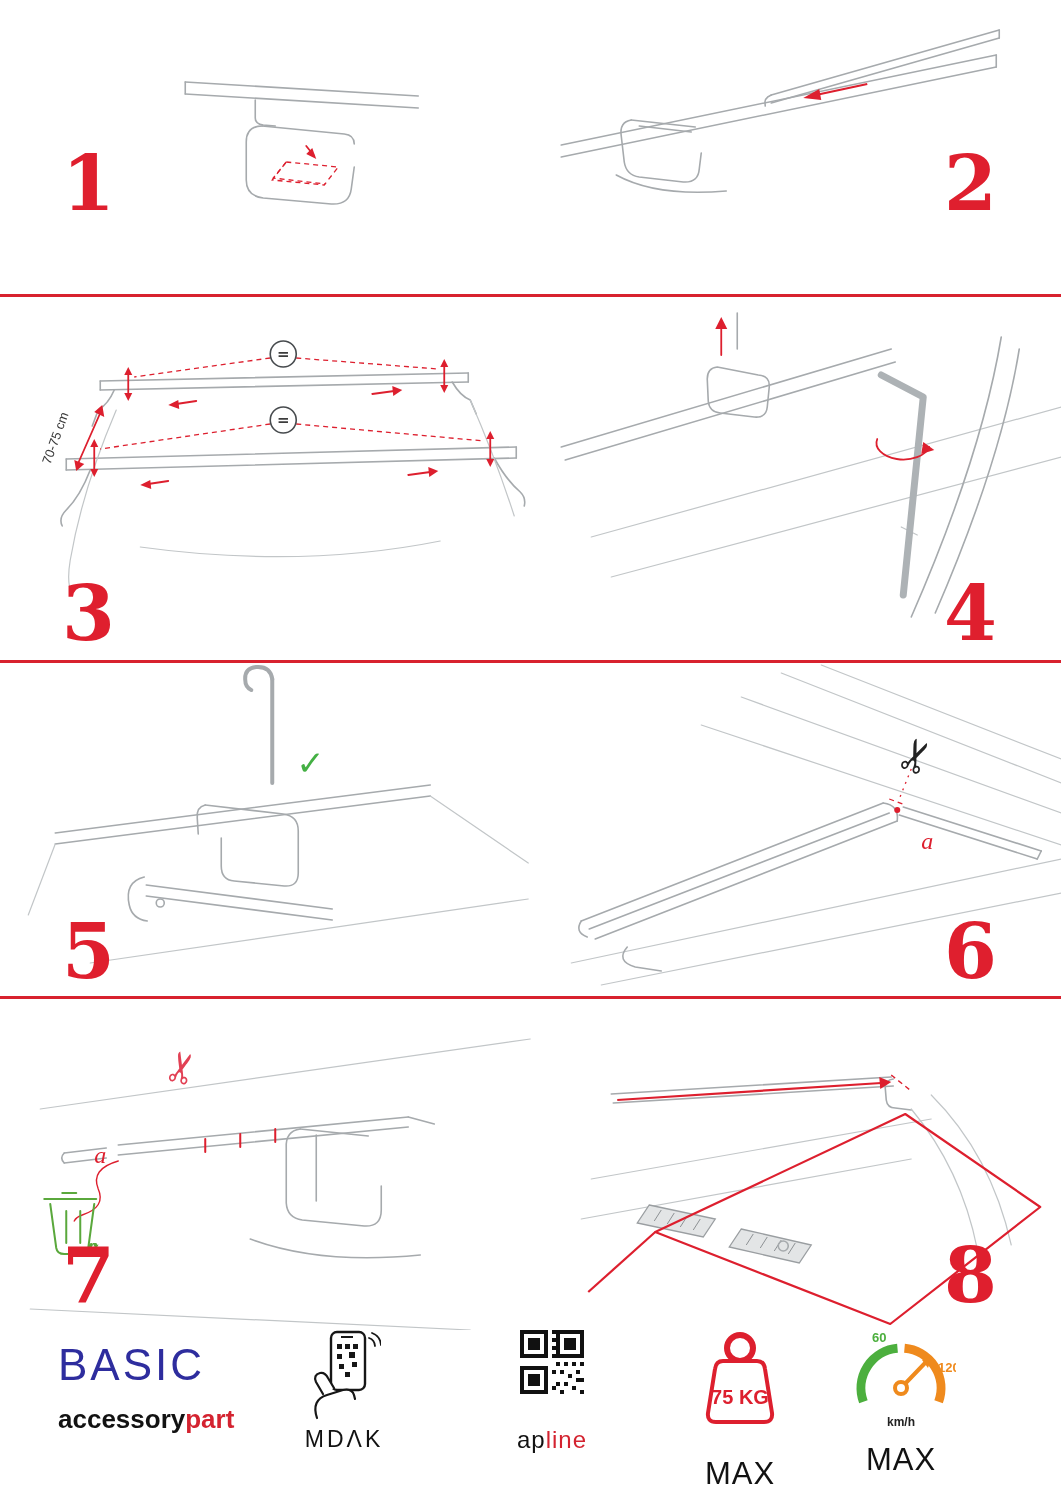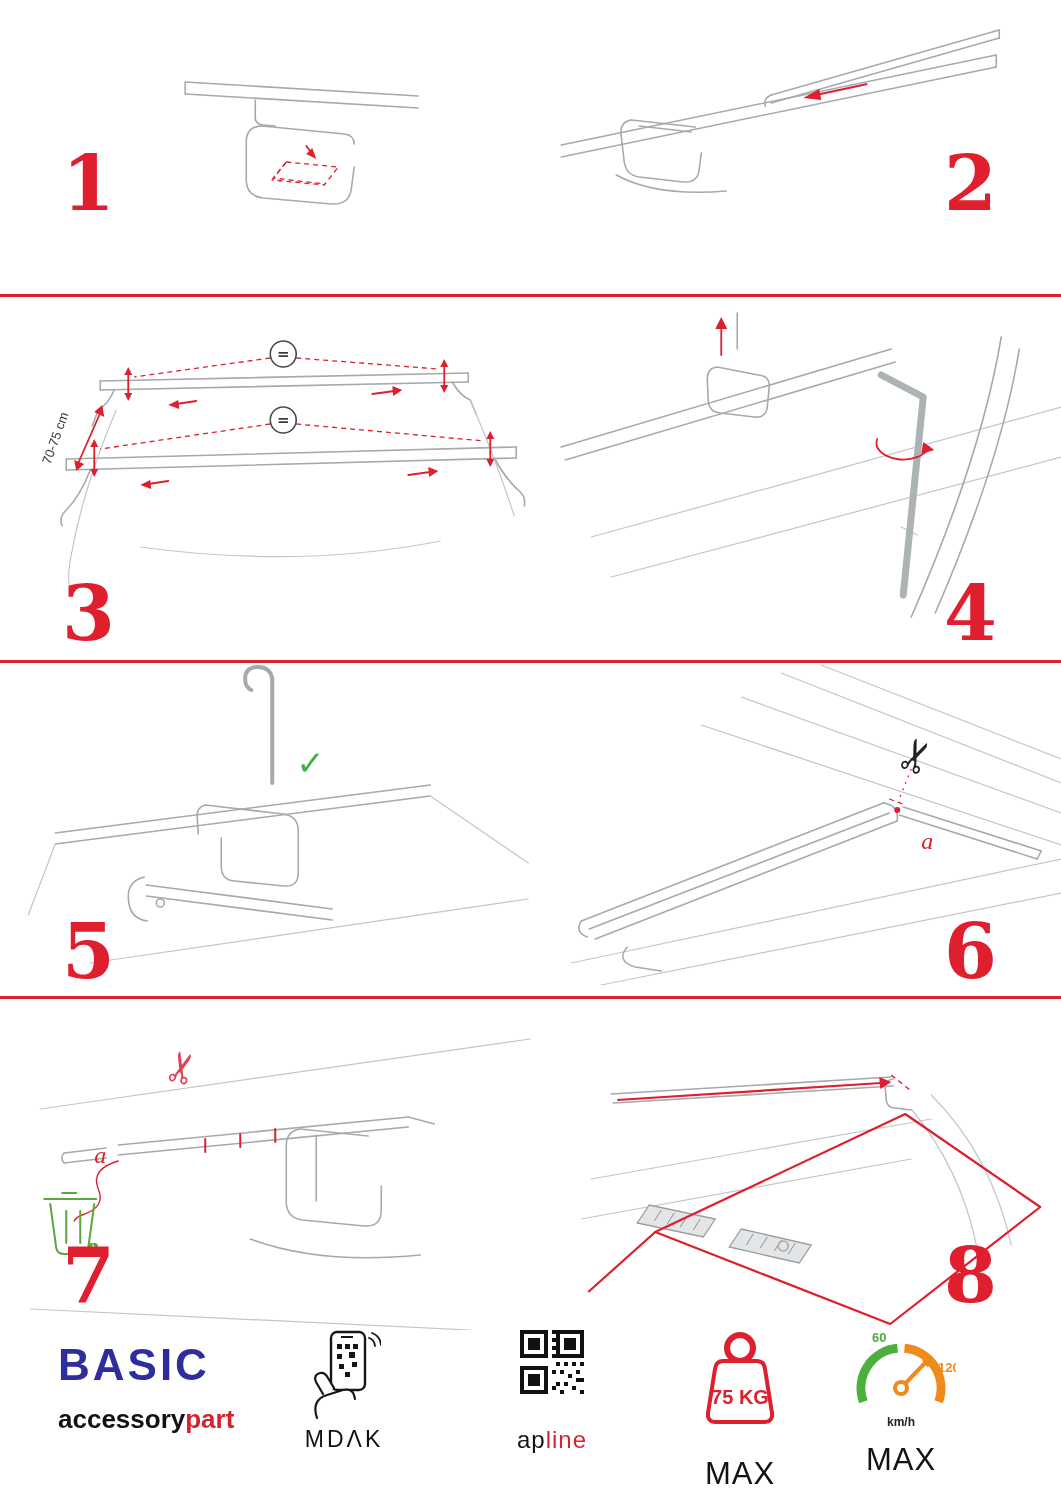--- a/index.html
+++ b/index.html
@@ -41,21 +41,21 @@
   .sciR{font:42px "DejaVu Sans",sans-serif;fill:#e24054}
   .chk{font:700 34px "DejaVu Sans",sans-serif;fill:#44b044}
   .rcy{font:20px "DejaVu Sans",sans-serif;fill:#5aa83c}
   .wkg{fill:#dd1f2e;font:700 20px "Liberation Sans",sans-serif;text-anchor:middle}
   .s60{fill:#4caf3e;font:700 13px "Liberation Sans",sans-serif}
   .s120{fill:#ef8a1d;font:700 13px "Liberation Sans",sans-serif}
   .skm{fill:#222;font:600 12px "Liberation Sans",sans-serif;text-anchor:middle}
   
   .footer{position:absolute;left:0;top:1330px;width:100%;height:170px}
   .brand{position:absolute;left:58px;top:10px;width:220px}
-  .brand-title{font-weight:700;font-size:44px;letter-spacing:3px;color:#2e2d9e}
+  .brand-title{font-weight:400;font-size:44px;letter-spacing:3px;color:#2e2d9e}
   .brand-sub{margin-top:14px;font-weight:700;font-size:26px;color:#121212}
   .red{color:#d42330}
   .partner{position:absolute;top:0;text-align:center}
   .p-mdak{left:292px;width:104px}
   .p-ipqi{left:398px;width:74px}
   .p-apline{left:508px;width:88px}
   .partner .icon-box{display:flex;justify-content:center;align-items:flex-start;height:96px}
   .p-ipqi .icon-box{align-items:center}
   .partner-label{margin-top:0;font-size:24px;font-weight:400;letter-spacing:1px;color:#121212}
   .p-mdak .partner-label{letter-spacing:3px;font-size:23px}

